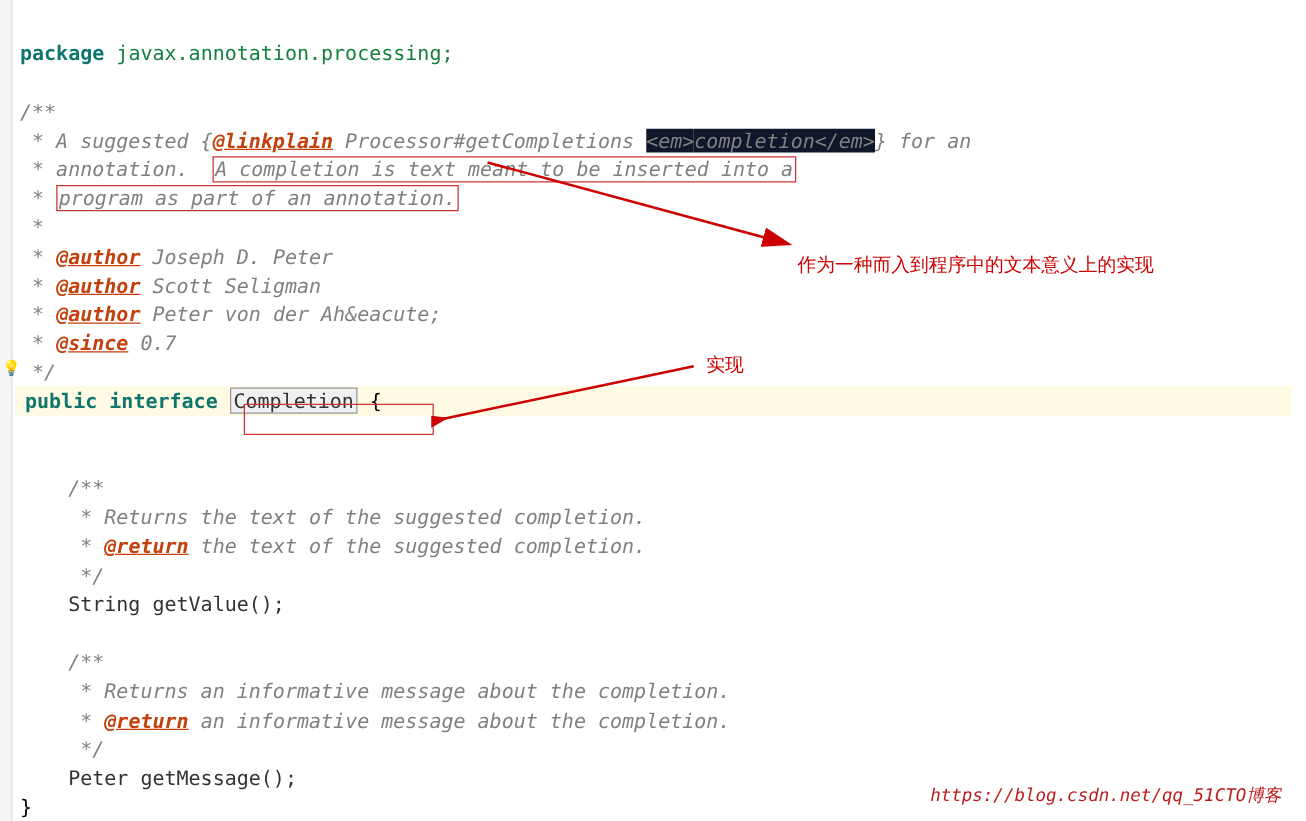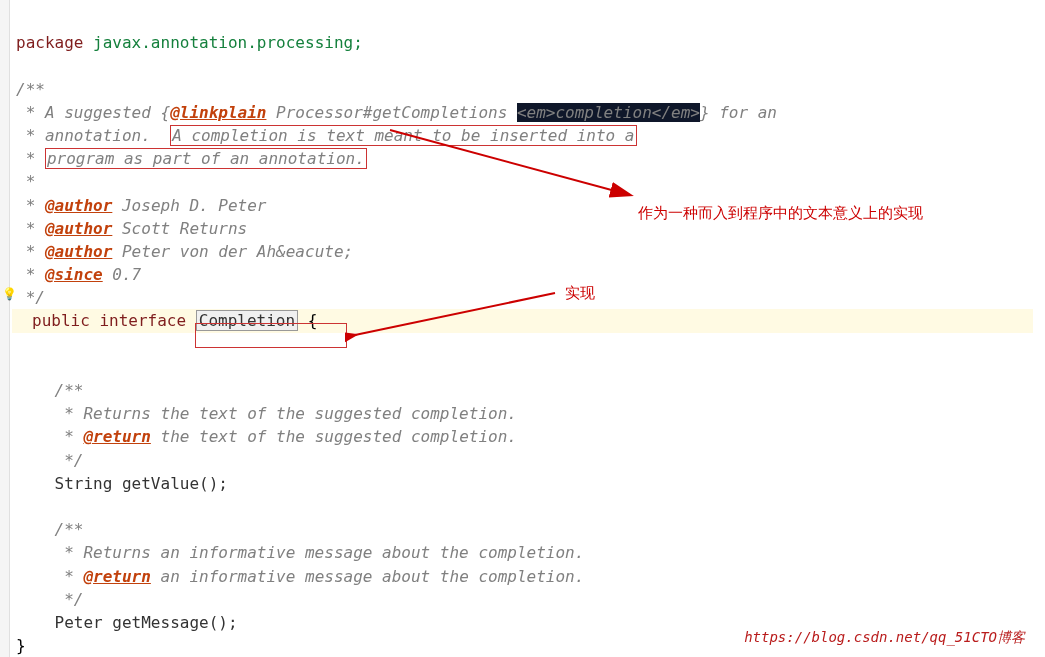--- a/index.html
+++ b/index.html
@@ -19,37 +19,37 @@
       top: 0;
       width: 10px;
       height: 657px;
       background: #f5f5f5;
       border-right: 1px solid #e0e0e0;
     }
     .code-area {
       margin-left: 4px;
       white-space: pre;
     }
-    .kw { color: #7f1d1d; font-weight: normal; }
+    .kw { color: #0f766e; font-weight: bold; }
     .pkg { color: #15803d; }
     .comment { color: #808080; font-style: italic; }
     .tag { color: #c2410c; font-style: italic; font-weight: bold; text-decoration: underline; }
     .link-hl { background: #0f172a; color: #808080; }
     .entag { color: #808080; font-style: italic; }
     .method { color: #333; }
     .interface-name {
       color: #333;
       background: #f0f0f0;
       border: 1px solid #999;
       padding: 0 2px;
     }
     .public-line {
       background: #fffae3;
       margin-left: -4px;
-      padding-left: 20px;
+      padding-left: 8px;
       display: block;
     }
     .bulb {
       position: absolute;
       left: 2px;
       font-size: 12px;
     }
     .red-box1 {
       border: 1px solid #cc3333;
       padding: 0 1px;
@@ -98,21 +98,21 @@
 
 <div class="code-area">
 <span class="kw">package</span><span class="pkg"> javax.annotation.processing;</span>
 
 <span class="comment">/**</span>
 <span class="comment"> * A suggested {</span><span class="tag">@linkplain</span><span class="comment"> Processor#getCompletions </span><span class="link-hl entag">&lt;em&gt;</span><span class="link-hl comment">completion</span><span class="link-hl entag">&lt;/em&gt;</span><span class="comment">} for an</span>
 <span class="comment"> * annotation.  </span><span class="comment red-box1">A completion is text meant to be inserted into a</span>
 <span class="comment"> * </span><span class="comment red-box1">program as part of an annotation.</span>
 <span class="comment"> *</span>
 <span class="comment"> *</span> <span class="tag">@author</span><span class="comment"> Joseph D. Peter</span>
-<span class="comment"> *</span> <span class="tag">@author</span><span class="comment"> Scott Returns</span>
+<span class="comment"> *</span> <span class="tag">@author</span><span class="comment"> Scott Seligman</span>
 <span class="comment"> *</span> <span class="tag">@author</span><span class="comment"> Peter von der Ah&amp;eacute;</span>
 <span class="comment"> *</span> <span class="tag">@since</span><span class="comment"> 0.7</span>
 <span class="bulb">💡</span><span class="comment"> */</span>
 <span class="public-line"><span class="kw">public</span> <span class="kw">interface</span> <span class="interface-name">Completion</span><span> {</span></span>
 
 <span class="comment">    /**</span>
 <span class="comment">     * Returns the text of the suggested completion.</span>
 <span class="comment">     * </span><span class="tag">@return</span><span class="comment"> the text of the suggested completion.</span>
 <span class="comment">     */</span>
 <span class="method">    String getValue();</span>

